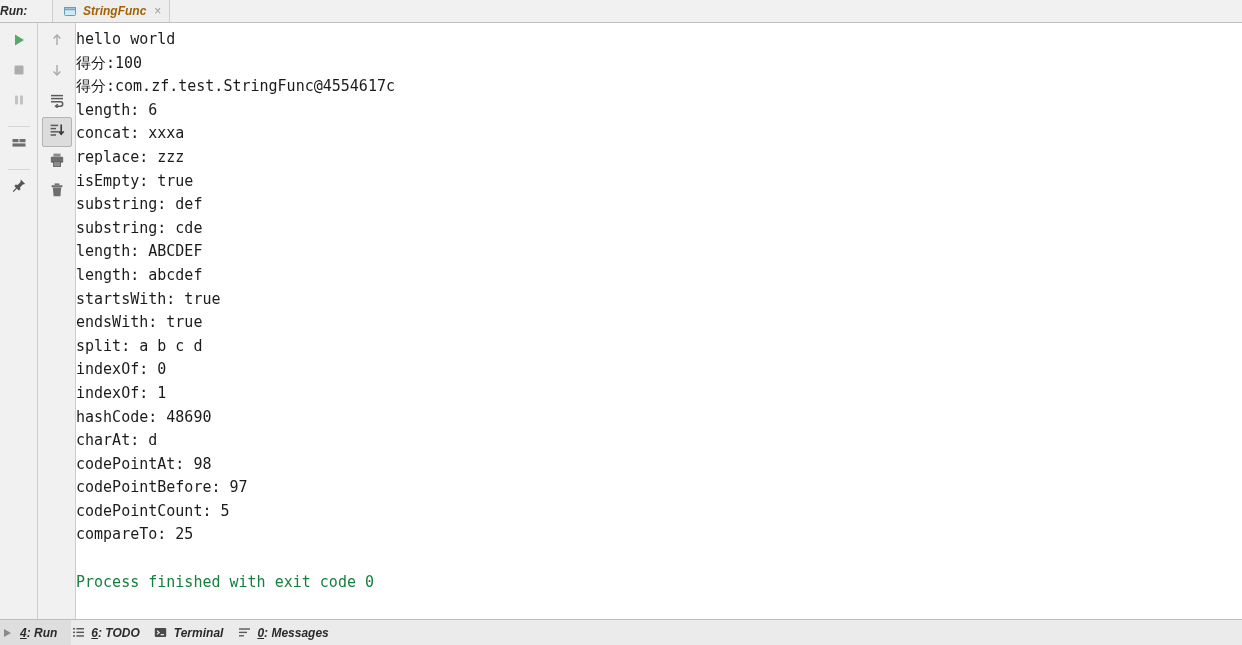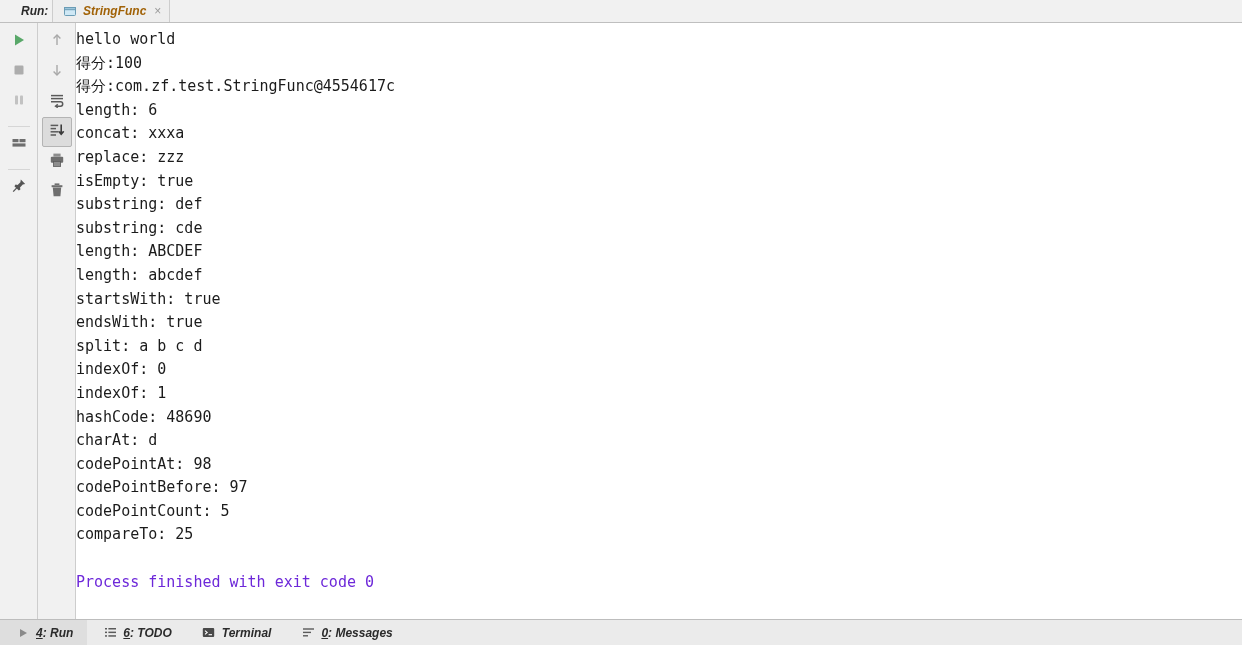--- a/index.html
+++ b/index.html
@@ -30,21 +30,21 @@
     background: #f1f1f1;
     border-bottom: 1px solid #bfbfbf;
     display: flex;
     align-items: stretch;
     position: relative;
   }
   .run-label {
     width: 52px;
     display: flex;
     align-items: center;
-    padding-left: 21px;
+    padding-left: 0;
     font-size: 12px;
     font-weight: bold;
     font-style: italic;
     color: #2b2b2b;
     box-sizing: border-box;
     background: #f1f1f1;
   }
   .tab-sep {
     width: 1px;
     background: #cdcdcd;
@@ -135,40 +135,40 @@
     font-size: 15px;
     line-height: 23.6px;
     color: #1b1b1b;
     white-space: pre;
   }
   .line {
     height: 23.6px;
     white-space: pre;
   }
   .line.blue {
-    color: #6d28d9;
+    color: #15803d;
   }
   .line.blank {
     color: transparent;
   }
 
   
   .statusbar {
     height: 25px;
     min-height: 25px;
     background: #ebebeb;
     border-top: 1px solid #bdbdbd;
     display: flex;
     align-items: stretch;
   }
   .sb-item {
     display: flex;
     align-items: center;
     gap: 6px;
-    padding: 0 14px 0 16px;
+    padding: 0 14px 0 0;
     font-size: 12px;
     font-weight: bold;
     font-style: italic;
     color: #2b2b2b;
     white-space: nowrap;
     box-sizing: border-box;
   }
   .sb-item.active {
     background: #dedede;
   }

